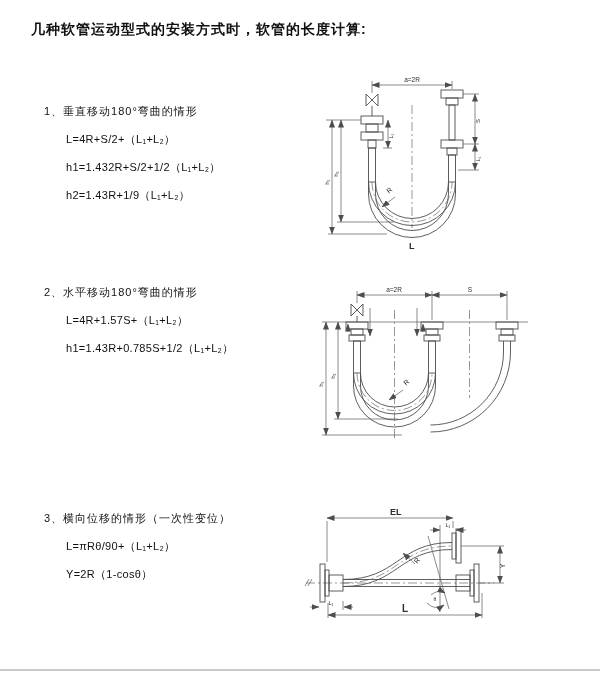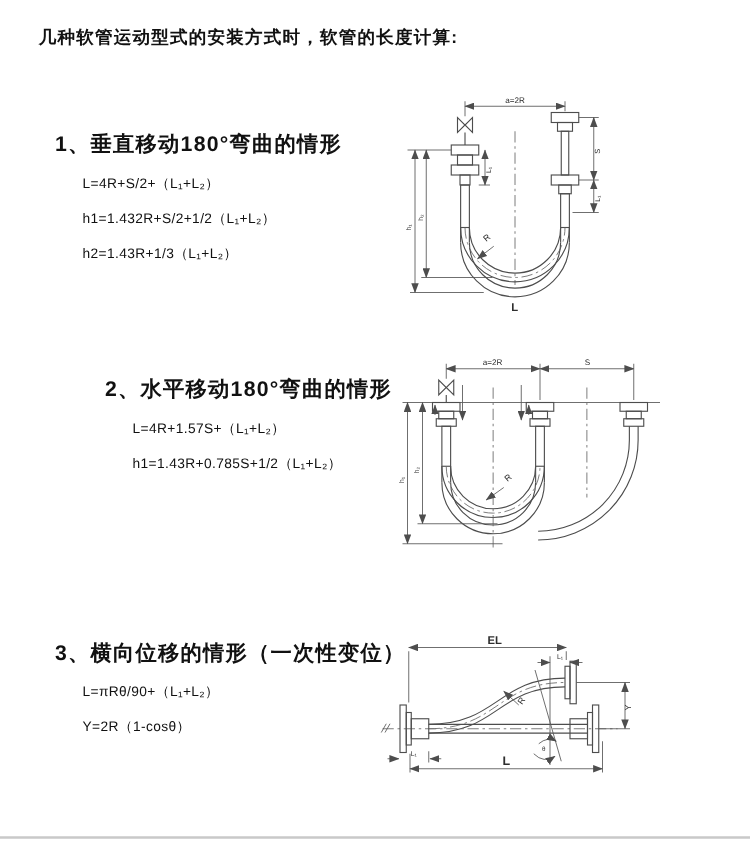--- a/index.html
+++ b/index.html
@@ -2,23 +2,23 @@
 <html><head>
 <meta charset="utf-8">
 <style>
   html,body{margin:0;padding:0;background:#fff;}
   .sheet{position:relative;width:600px;height:675px;background:#fff;overflow:hidden;
          font-family:"Liberation Sans",sans-serif;color:#111;padding-left:41px;}
   .sheet-bottom-edge{position:absolute;left:0;right:0;bottom:4px;height:2px;background:#c9c9c9;}
   .page-title{position:absolute;left:31px;top:21px;font-size:14px;font-weight:700;letter-spacing:1px;}
   .section{position:absolute;width:285px;}
   #sec1{left:44px;top:104px;}
-  #sec2{left:44px;top:300px;margin-left:40px;}
+  #sec2{left:44px;top:285px;}
   #sec3{left:44px;top:511px;}
-  .sec-heading{font-size:17px;font-weight:700;letter-spacing:1px;margin:0 0 6px 0;}
+  .sec-heading{font-size:11px;font-weight:400;letter-spacing:1px;margin:0 0 6px 0;}
   .formula{font-size:11px;font-weight:400;line-height:28px;margin:0 0 0 22px;letter-spacing:.3px;white-space:nowrap;}
   .diagram{position:absolute;}
   #dia1{left:312px;top:70px;}
   #dia2{left:312px;top:280px;}
   #dia3{left:298px;top:500px;}
   svg{display:block;}
   svg .geo{stroke:#4d4d4d;stroke-width:0.9;fill:none;}
   svg .thin{stroke:#5a5a5a;stroke-width:0.7;fill:none;}
   svg .dd{stroke:#6a6a6a;stroke-width:0.7;fill:none;stroke-dasharray:9 3 2 3;}
   svg text{font-family:"Liberation Sans",sans-serif;fill:#2e2e2e;}
@@ -42,21 +42,21 @@
       </pattern>
     </defs>
   </svg>
 
   <div class="page-title">几种软管运动型式的安装方式时，软管的长度计算:</div>
 
   <div class="section" id="sec1">
     <div class="sec-heading">1、垂直移动180°弯曲的情形</div>
     <div class="formula">L=4R+S/2+（L₁+L₂）</div>
     <div class="formula">h1=1.432R+S/2+1/2（L₁+L₂）</div>
-    <div class="formula">h2=1.43R+1/3（L₁+L₂）</div>
+    <div class="formula">h2=1.43R+1/9（L₁+L₂）</div>
   </div>
 
   <div class="section" id="sec2">
     <div class="sec-heading">2、水平移动180°弯曲的情形</div>
     <div class="formula">L=4R+1.57S+（L₁+L₂）</div>
     <div class="formula">h1=1.43R+0.785S+1/2（L₁+L₂）</div>
   </div>
 
   <div class="section" id="sec3">
     <div class="sec-heading">3、横向位移的情形（一次性变位）</div>

